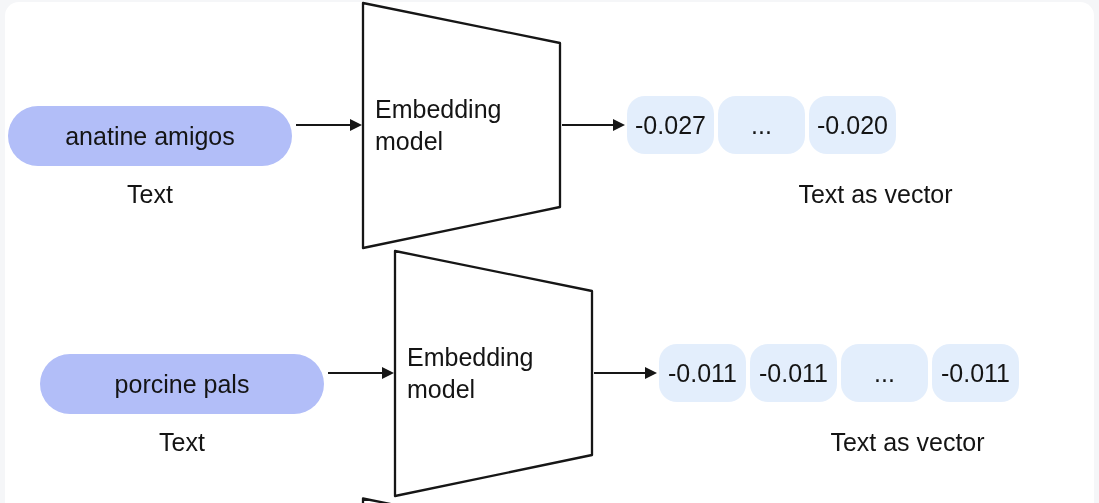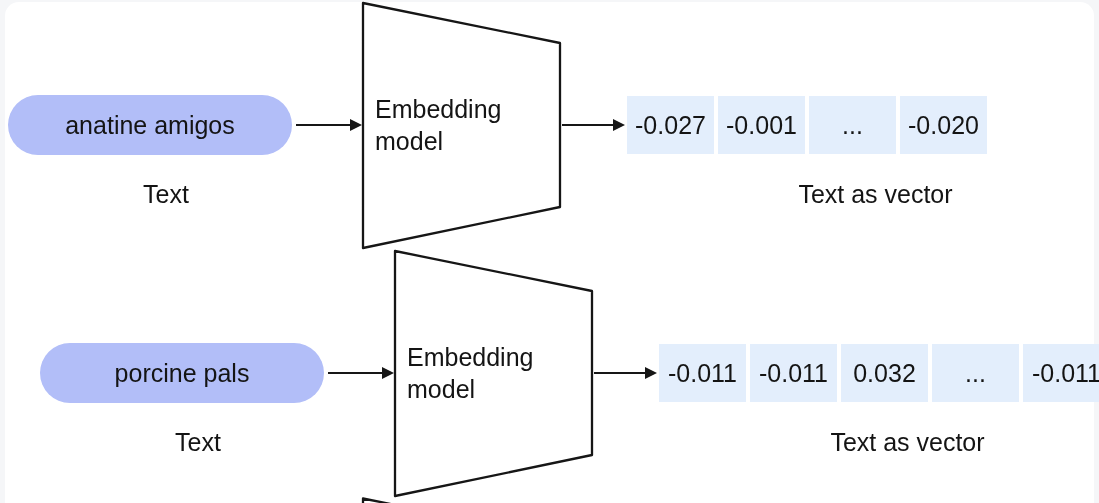--- a/index.html
+++ b/index.html
@@ -57,40 +57,40 @@
   }
   .sliver-path {
     fill: none;
     stroke: var(--line, #161616);
     stroke-width: 2.3;
     stroke-linejoin: round;
   }
   .pill {
     position: absolute;
     left: 8px;
-    top: 95px;
+    top: 106px;
     width: 284px;
     height: 60px;
     border-radius: 30px;
     background: var(--pill-fill, #b2bef8);
     display: flex;
     align-items: center;
     justify-content: center;
     font-size: 25px;
     line-height: 1;
   }
   .caption {
     position: absolute;
     top: 180px;
     font-size: 25px;
     line-height: 28px;
     text-align: center;
   }
   .pill-caption {
-    left: 24px;
+    left: 8px;
     width: 284px;
   }
   .vec-caption {
     left: 650px;
     width: 451px;
   }
   .model-label {
     position: absolute;
     left: 375px;
     top: 93px;
@@ -109,20 +109,21 @@
   }
   .cell {
     width: 87px;
     height: 58px;
     background: var(--cell-fill, #e3eefc);
     display: flex;
     align-items: center;
     justify-content: center;
     font-size: 25px;
     line-height: 1;
+    border-radius: 18px;
   }
   .bottom-sliver {
     position: absolute;
     left: 0;
     top: 494px;
     width: 1099px;
     height: 9px;
     display: block;
   }
 </style>
@@ -143,23 +144,20 @@
     <div class="pill">
       <span>anatine amigos</span>
     </div>
     <div class="caption pill-caption">Text</div>
     <div class="model-label">Embedding model</div>
     <div class="cells">
       <div class="cell">
           <span>-0.027</span>
         </div>
       <div class="cell">
-          <span>-0.001</span>
-        </div>
-      <div class="cell">
           <span>...</span>
         </div>
       <div class="cell">
           <span>-0.020</span>
         </div>
     </div>
     <div class="caption vec-caption">Text as vector</div>
   </section>
 
   <section class="row r1">
@@ -176,23 +174,20 @@
     <div class="caption pill-caption">Text</div>
     <div class="model-label">Embedding model</div>
     <div class="cells">
       <div class="cell">
           <span>-0.011</span>
         </div>
       <div class="cell">
           <span>-0.011</span>
         </div>
       <div class="cell">
-          <span>0.032</span>
-        </div>
-      <div class="cell">
           <span>...</span>
         </div>
       <div class="cell">
           <span>-0.011</span>
         </div>
     </div>
     <div class="caption vec-caption">Text as vector</div>
   </section>
 
   <svg class="bottom-sliver" viewBox="0 0 1099 9" aria-hidden="true">

